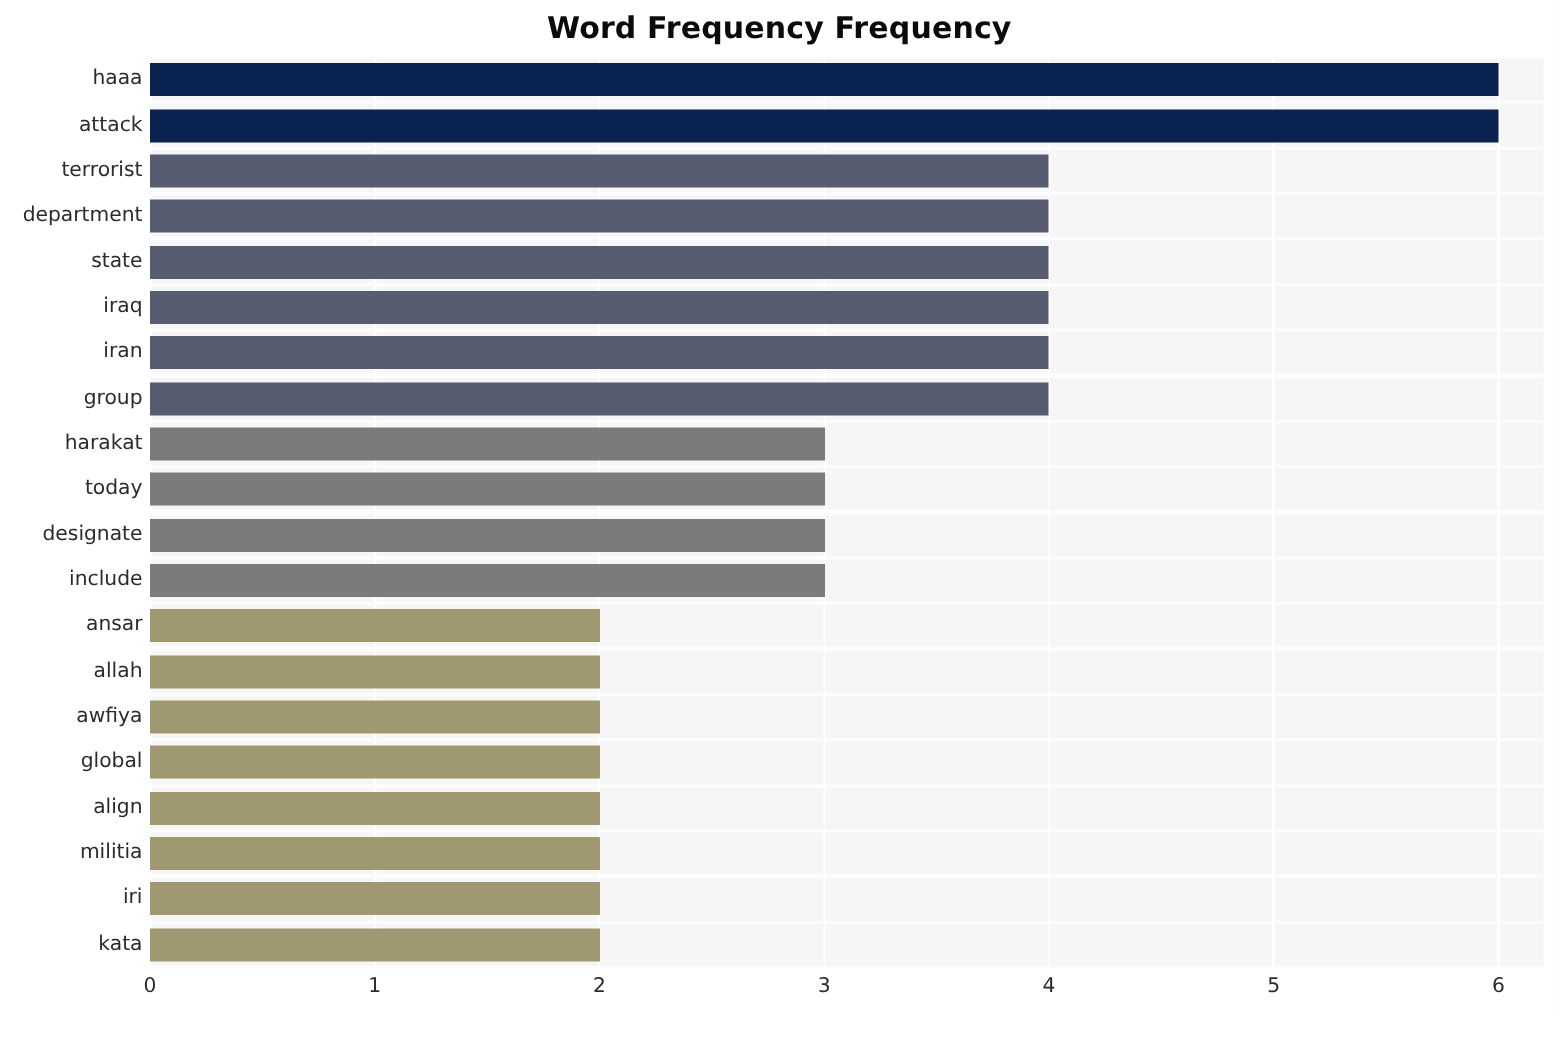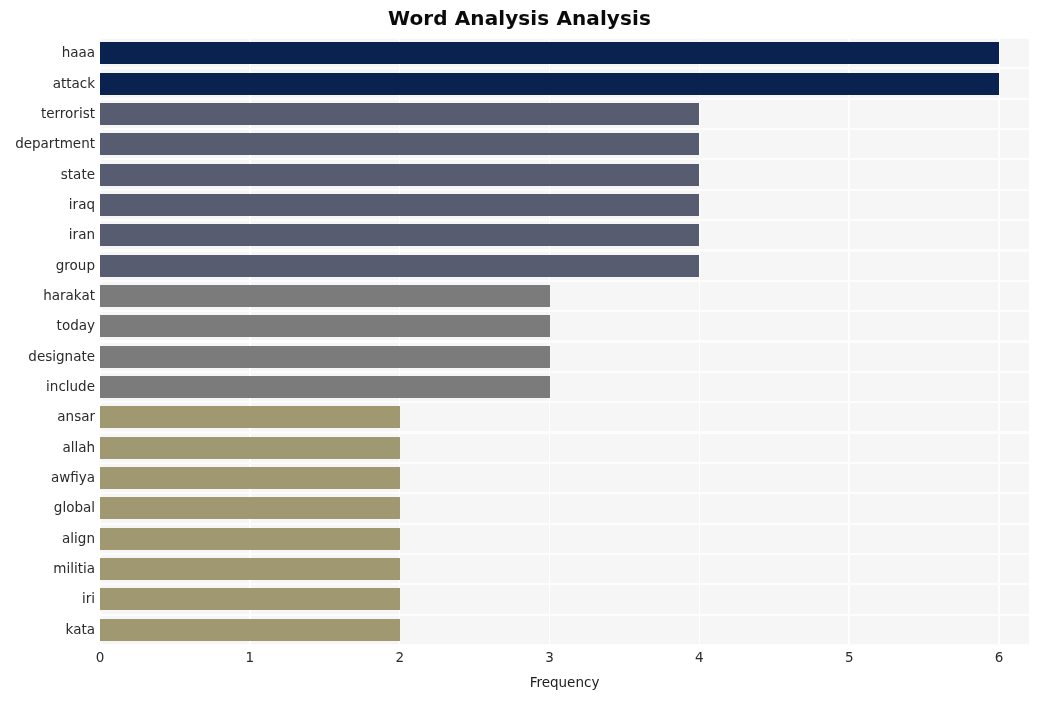--- a/index.html
+++ b/index.html
@@ -106,21 +106,21 @@
     font-size: 13.5px;
     color: #1c1c1c;
     white-space: nowrap;
   }
 </style>
 </head>
 <body>
 
 <div id="figure">
 
-  <div id="chart-title">Word Analysis Analysis</div>
+  <div id="chart-title">Word Frequency Frequency</div>
 
   <div id="plot-area">
     <div id="gridlines">
         <div class="vgrid" style="left: -0.7px;"></div>
         <div class="vgrid" style="left: 149.139px;"></div>
         <div class="vgrid" style="left: 298.977px;"></div>
         <div class="vgrid" style="left: 448.816px;"></div>
         <div class="vgrid" style="left: 598.655px;"></div>
         <div class="vgrid" style="left: 748.494px;"></div>
         <div class="vgrid" style="left: 898.332px;"></div>
@@ -197,15 +197,14 @@
   <div id="xticks">
       <div class="xtick" style="left: 100px;">0</div>
       <div class="xtick" style="left: 249.839px;">1</div>
       <div class="xtick" style="left: 399.677px;">2</div>
       <div class="xtick" style="left: 549.516px;">3</div>
       <div class="xtick" style="left: 699.355px;">4</div>
       <div class="xtick" style="left: 849.194px;">5</div>
       <div class="xtick" style="left: 999.032px;">6</div>
     </div>
 
-  <div id="xlabel">Frequency</div>
 
 </div>
 
 </body></html>

